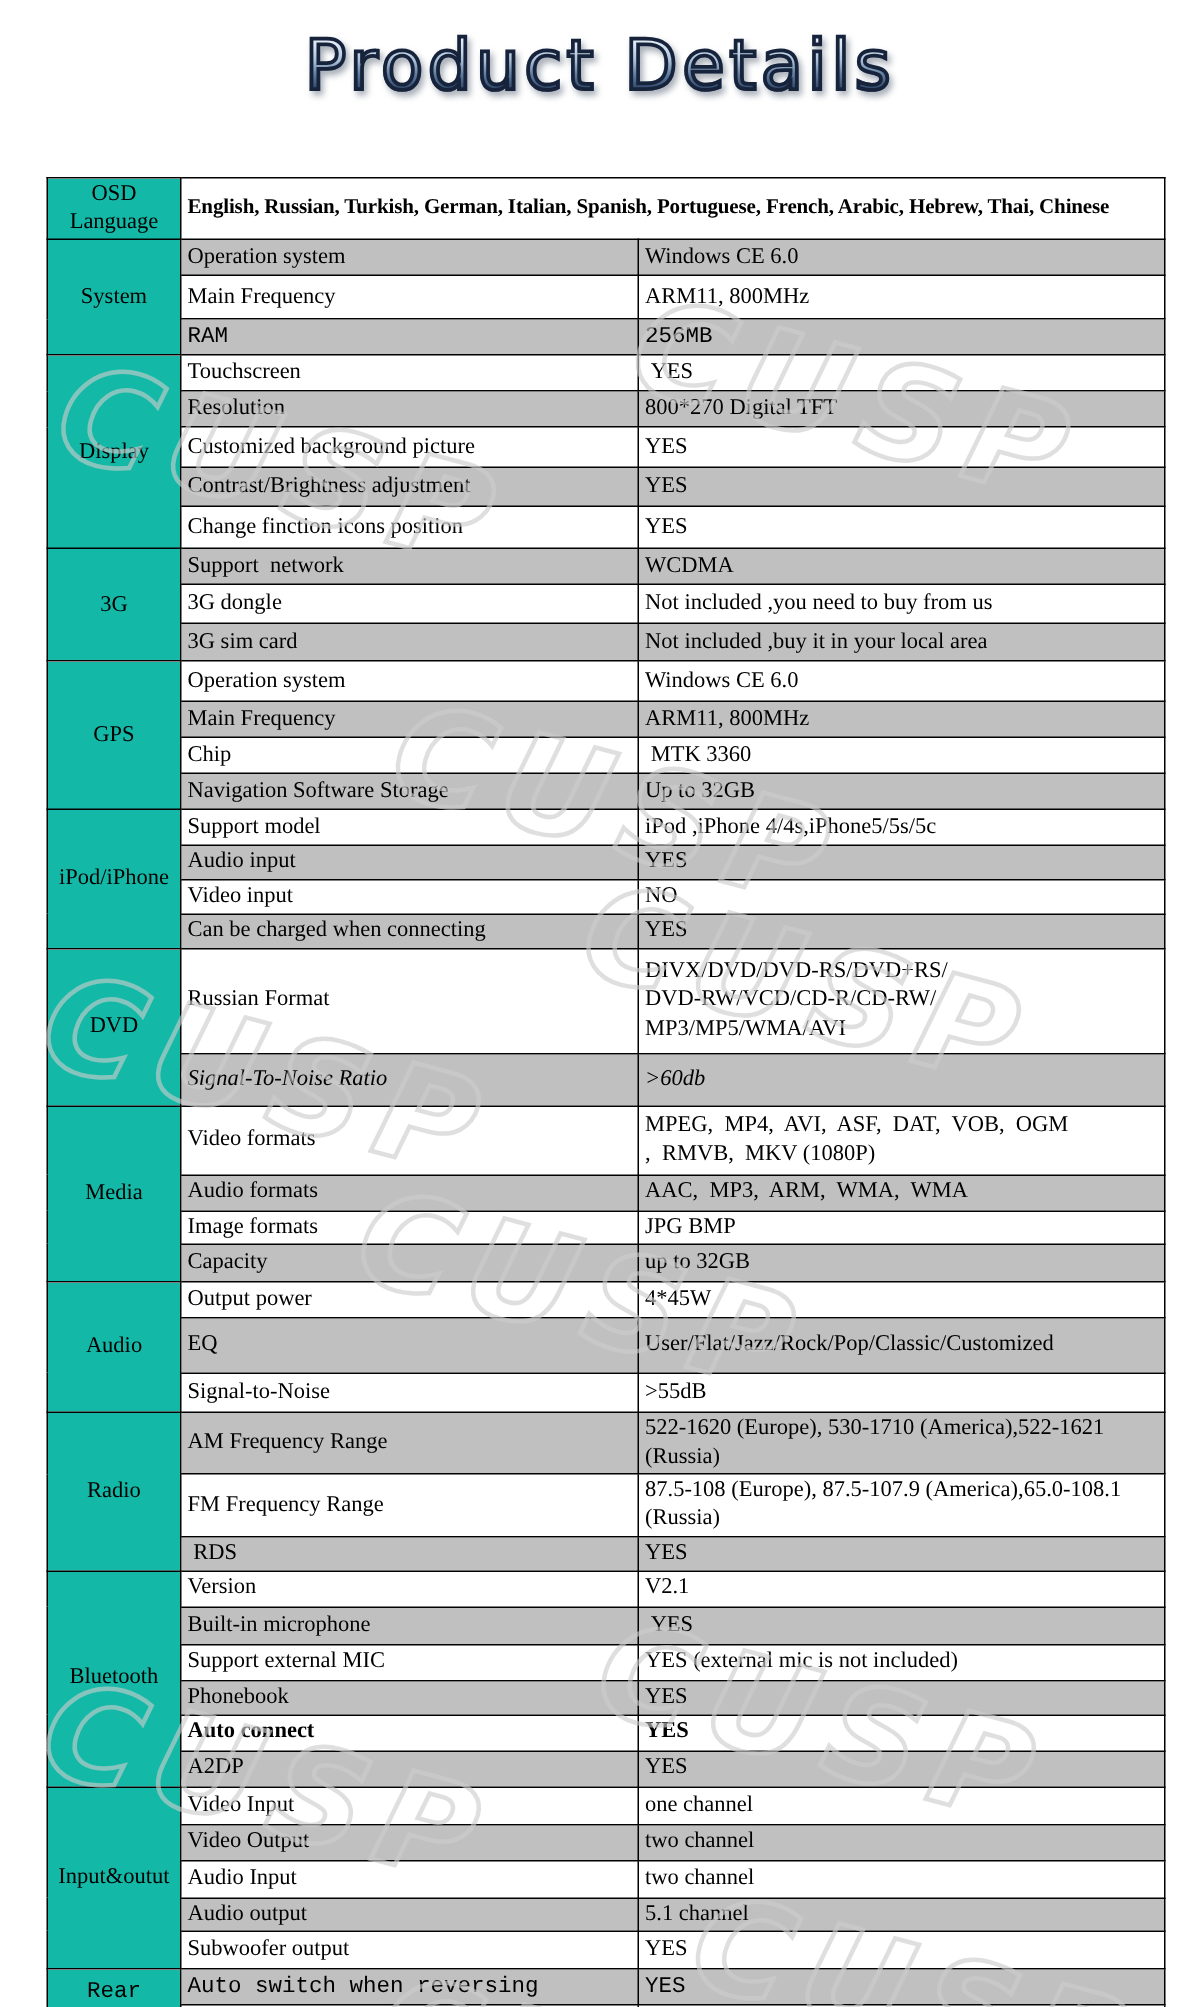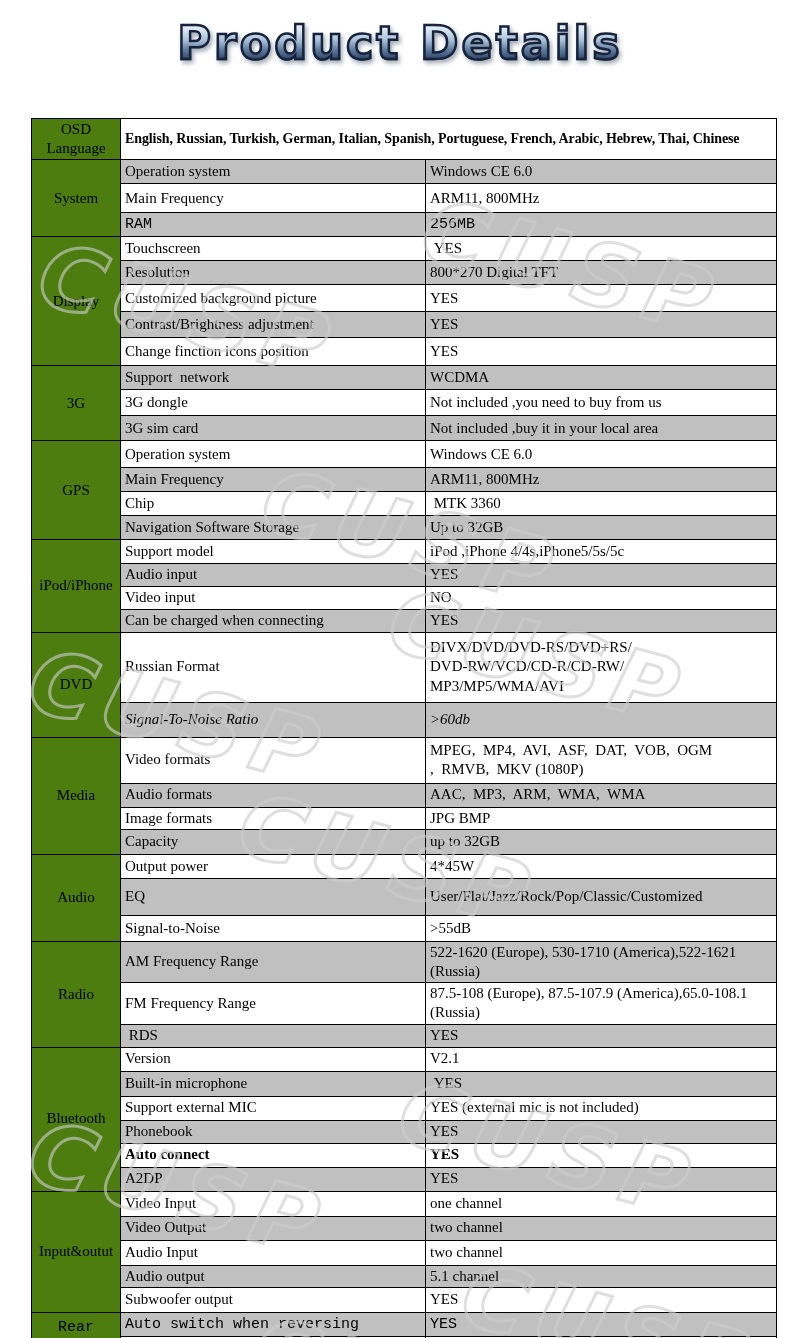--- a/index.html
+++ b/index.html
@@ -5,21 +5,21 @@
   html,body{margin:0;padding:0;background:#ffffff;}
   .page{
     position:relative;width:800px;height:1338px;overflow:hidden;
     background:#ffffff;font-family:"Liberation Serif","DejaVu Serif",serif;color:#000;
   }
   
   .title-wrap{position:absolute;top:16px;left:0;width:100%;text-align:center;}
   .title{
     display:inline-block;
     font-family:"DejaVu Sans","Liberation Sans",sans-serif;
-    font-weight:bold;font-size:46px;letter-spacing:3px;
+    font-weight:normal;font-size:46px;letter-spacing:3px;
     background:linear-gradient(180deg,#f8fbff 0%,#d9e6f3 26%,#a9c0d8 45%,#5d7a9c 63%,#31486a 80%,#5a7591 100%);
     -webkit-background-clip:text;background-clip:text;color:transparent;
     -webkit-text-stroke:2.5px #17233a;
     filter:drop-shadow(2px 3px 2px rgba(110,120,135,0.6));
   }
   
   .wm{
     position:absolute;z-index:5;pointer-events:none;
     font-family:"DejaVu Sans","Liberation Sans",sans-serif;
     font-style:italic;font-weight:bold;font-size:88px;letter-spacing:10px;
@@ -28,21 +28,21 @@
   }
   
   table.spec{
     position:absolute;left:31px;top:118px;width:745px;
     border-collapse:collapse;table-layout:fixed;font-size:15px;z-index:2;
   }
   table.spec td{
     border:1px solid #000;padding:1px 4px;vertical-align:middle;
     line-height:1.28;white-space:pre-wrap;overflow:hidden;
   }
-  td.cat{text-align:center;padding:1px 2px;background:#4d7c0f;}
+  td.cat{text-align:center;padding:1px 2px;background:#14b8a6;}
   td.shaded{background:#c0c0c0;}
   td.osd-cat{border-top:none;border-left:none;}
   td.osd-val{font-weight:bold;font-size:14px;white-space:nowrap;letter-spacing:-0.1px;padding-left:6px;}
 </style>
 </head>
 <body>
 
 <div class="page">
 
   <div class="title-wrap">

